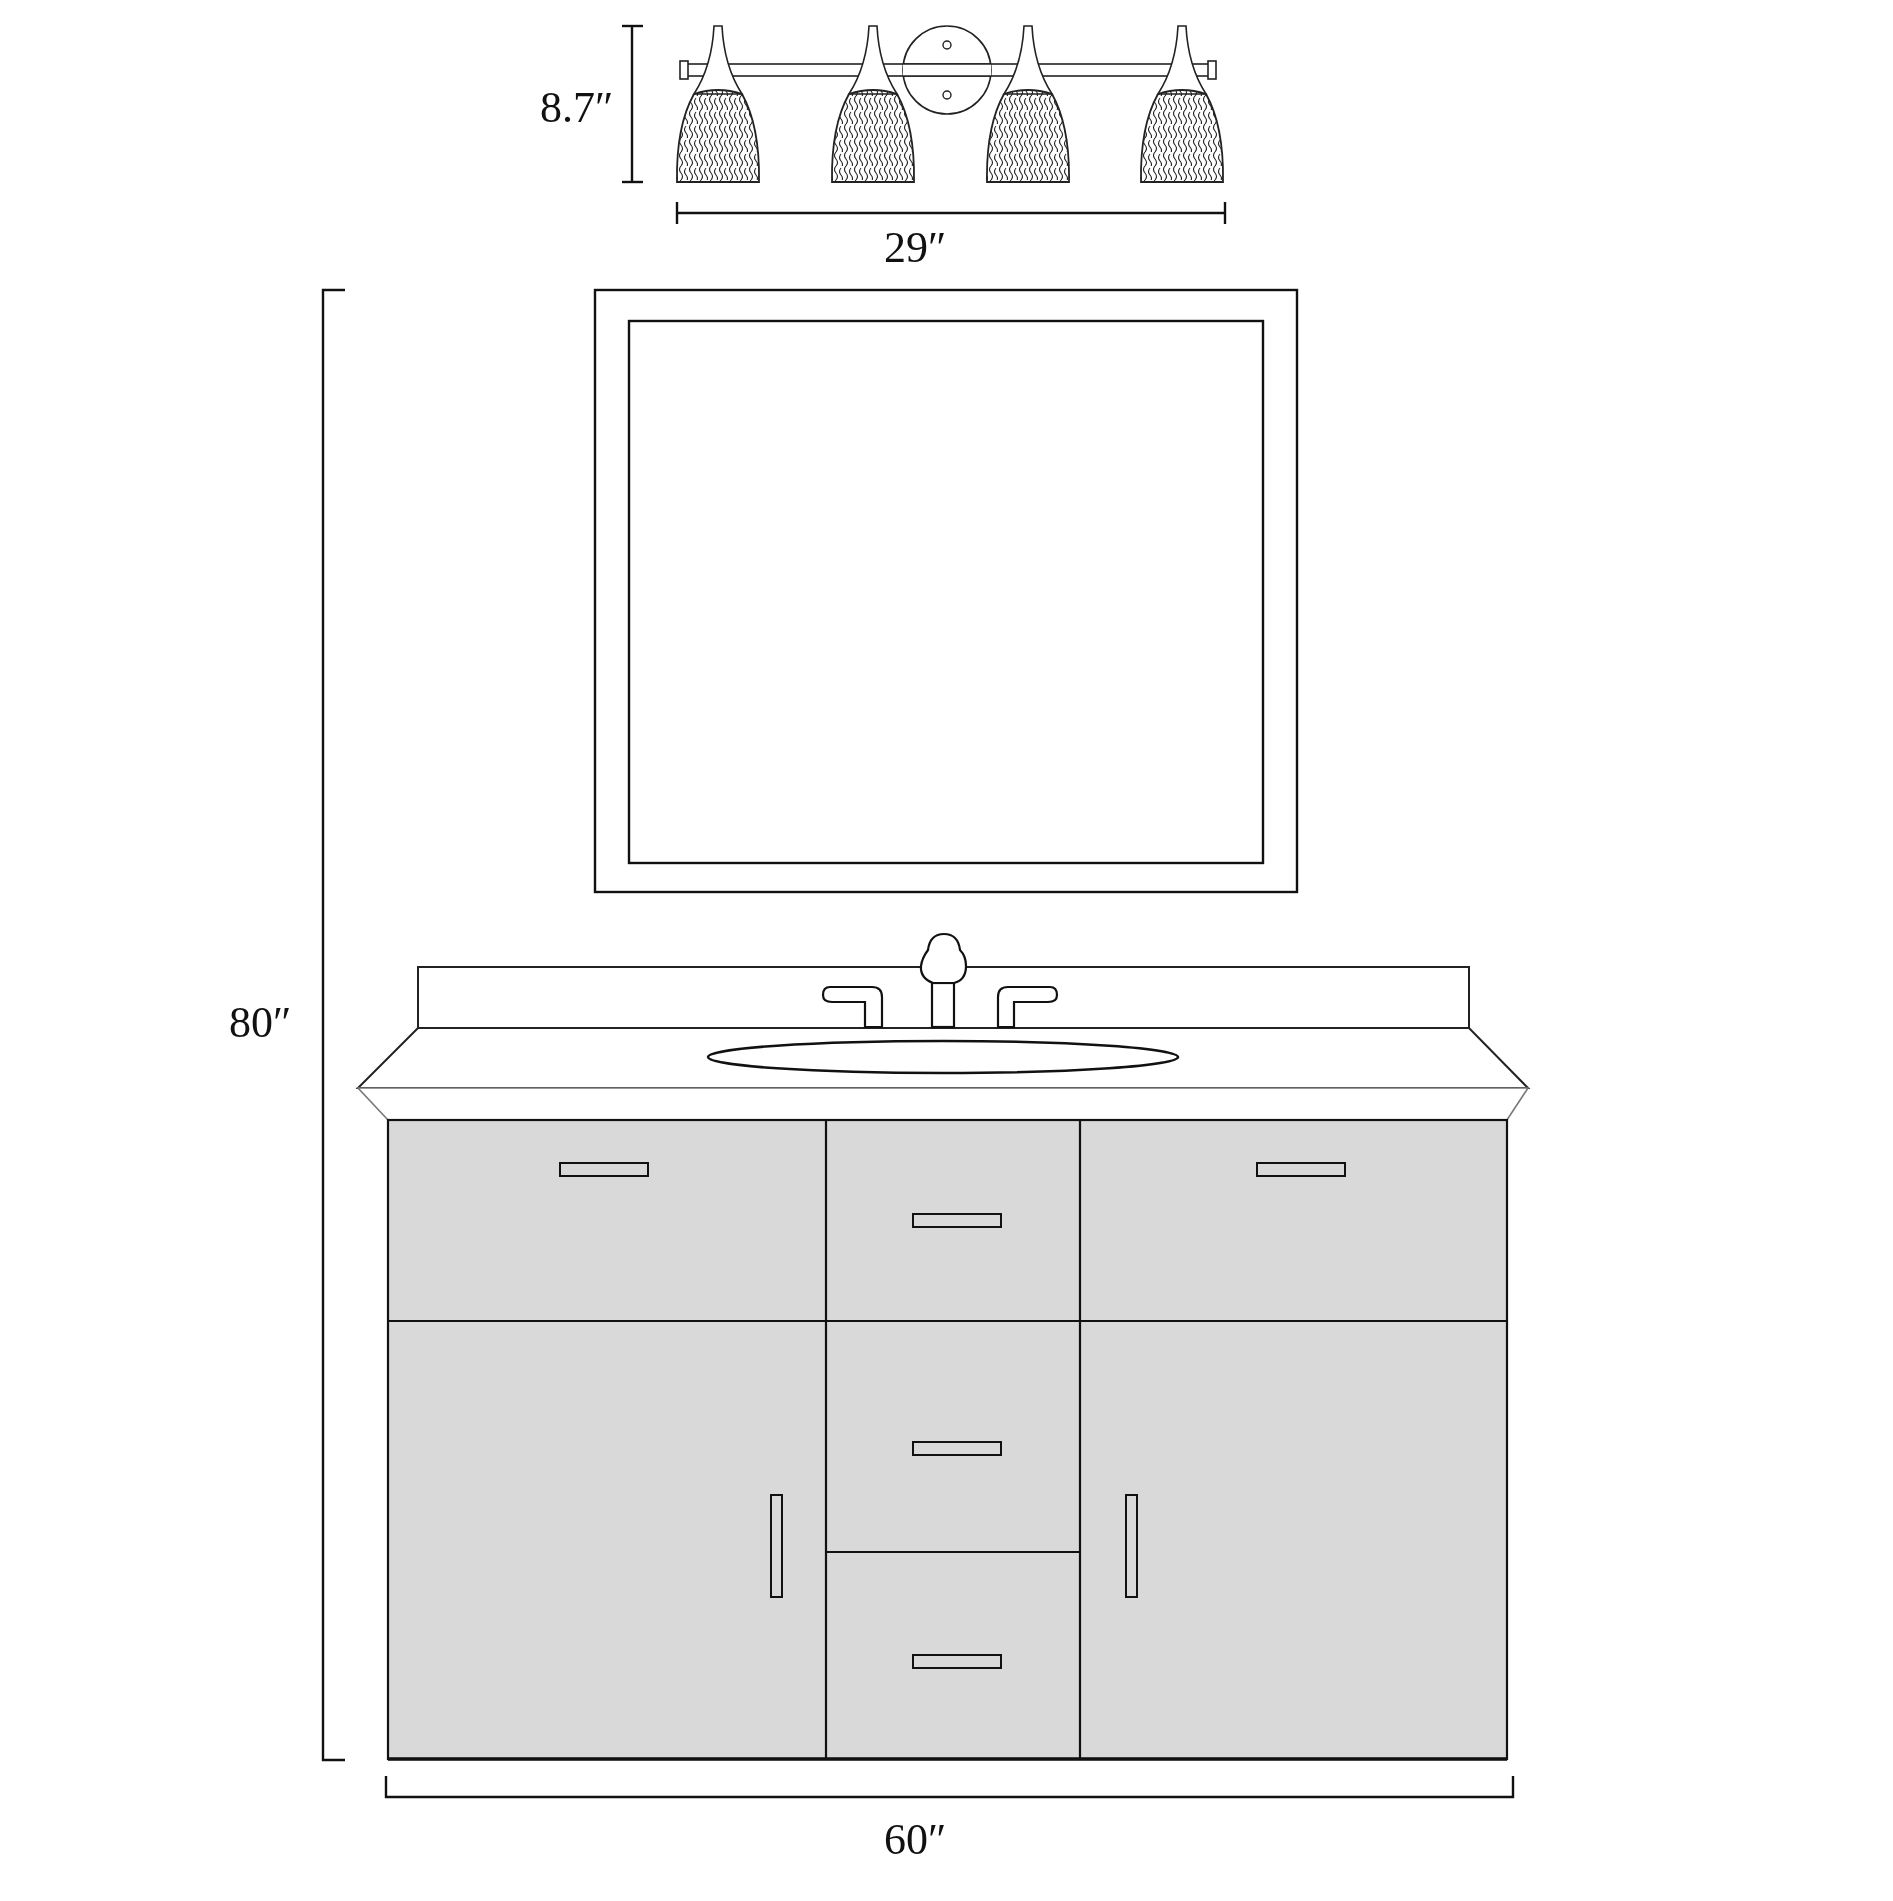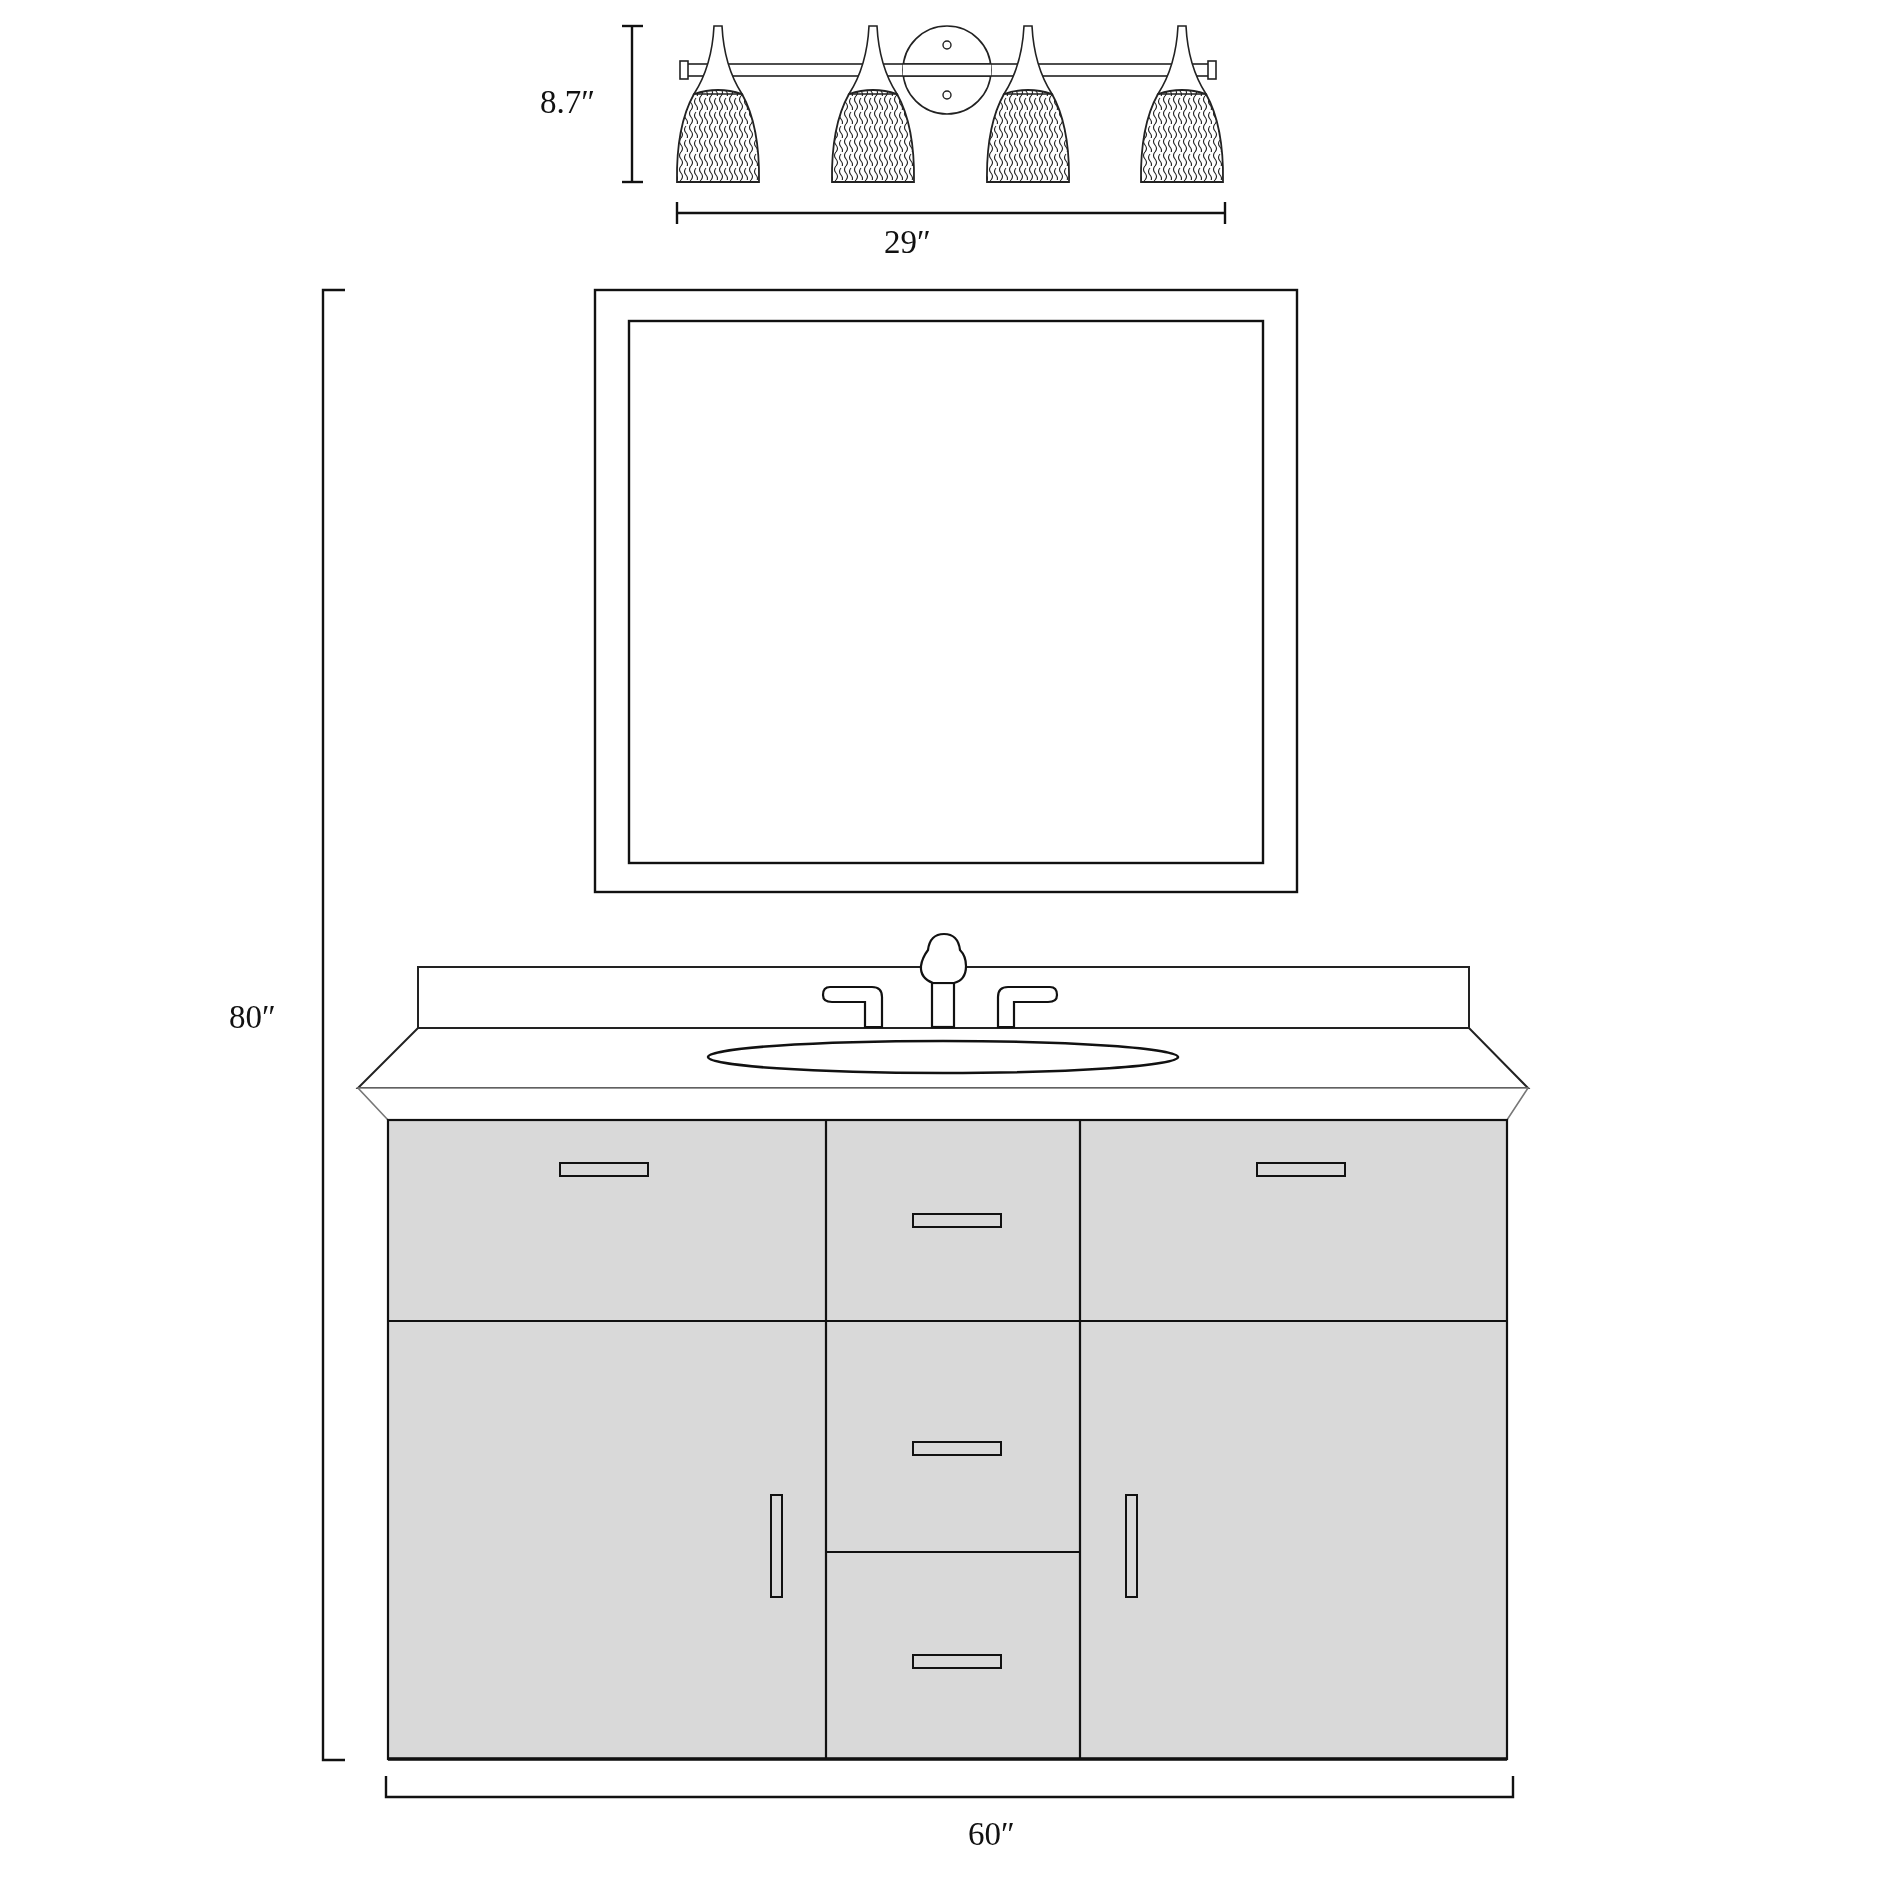--- a/index.html
+++ b/index.html
@@ -1,21 +1,21 @@
 <!DOCTYPE html>
 <html><head>
 <meta charset="utf-8">
 <style>
   html, body { margin: 0; padding: 0; background: #ffffff; }
   body { width: 1893px; height: 1901px; position: relative; overflow: hidden; }
   svg { position: absolute; left: 0; top: 0; }
   .dim-label {
     position: absolute;
     font-family: "Liberation Serif", "DejaVu Serif", serif;
-    font-size: 33px;
+    font-size: 44px;
     color: #111111;
     line-height: 1;
     white-space: nowrap;
     text-align: right;
   }
 </style>
 </head>
 <body>
 
 <svg width="1893" height="1901" viewBox="0 0 1893 1901" xmlns="http://www.w3.org/2000/svg">
@@ -109,13 +109,13 @@
   </g>
 
   <g stroke="#111" stroke-width="2.4" fill="none">
     <polyline points="386,1776 386,1797 1513,1797 1513,1776"></polyline>
   </g>
 </svg>
 
 <div class="dim-label" style="left:540px; top:86px;">8.7″</div>
 <div class="dim-label" style="left:884px; top:226px;">29″</div>
 <div class="dim-label" style="left:229px; top:1001px;">80″</div>
-<div class="dim-label" style="left:968px; top:1818px;">60″</div>
+<div class="dim-label" style="left:884px; top:1818px;">60″</div>
 
 </body></html>

